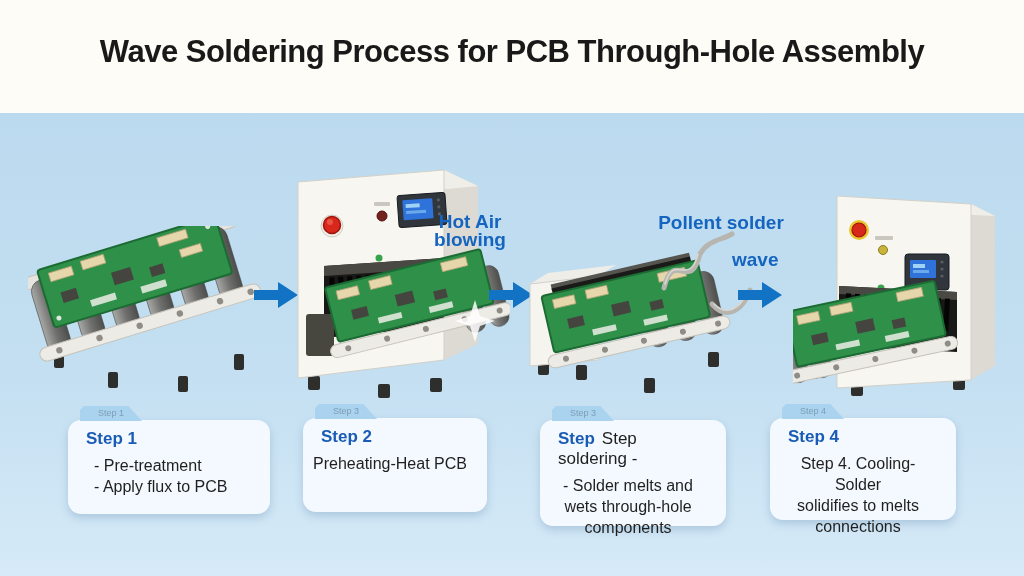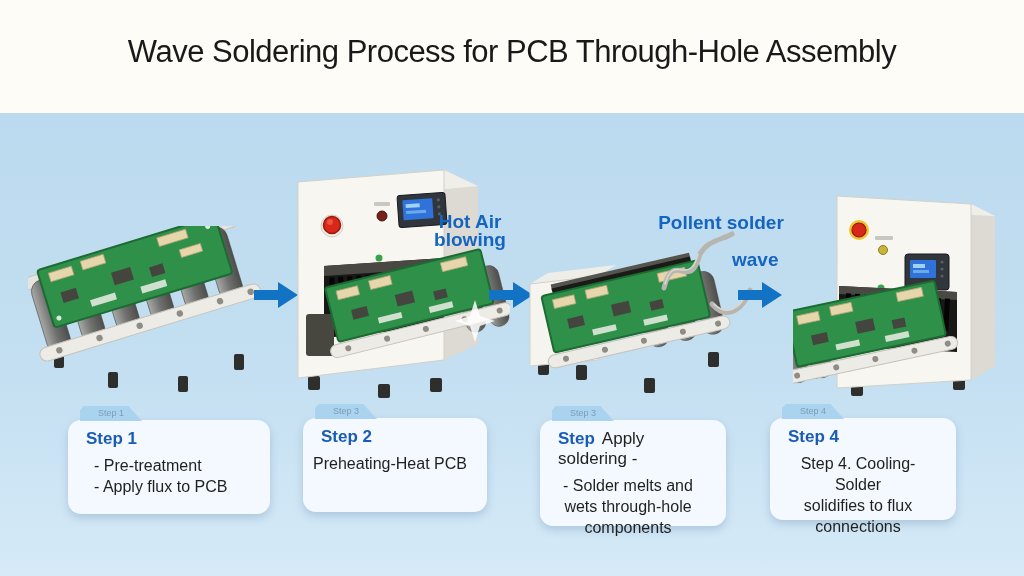--- a/index.html
+++ b/index.html
@@ -3,21 +3,21 @@
 <meta charset="utf-8">
 <style>
   * { margin:0; padding:0; box-sizing:border-box; }
   html,body { width:1024px; height:576px; overflow:hidden; }
   body { font-family:"Liberation Sans", sans-serif; position:relative; background:#fcfbf5; }
   .stage { position:absolute; inset:0; width:1024px; height:576px; }
 
   
   .header { position:absolute; left:0; top:0; width:1024px; height:113px; background:#fdfcf6; }
   .page-title { position:absolute; left:0; top:34px; width:1024px; text-align:center;
-    font-size:31px; font-weight:400; color:#191919; letter-spacing:-0.5px; }
+    font-size:31px; font-weight:700; color:#191919; letter-spacing:-0.5px; }
 
   
   .main { position:absolute; left:0; top:113px; width:1024px; height:463px;
     background:linear-gradient(180deg,#bcdaef 0%, #c3dff1 55%, #d6eaf8 100%); }
 
   .abs { position:absolute; }
 
   
   .annotation { position:absolute; color:#1565c0; font-weight:700; font-size:19px; line-height:18px; text-align:center; }
 
@@ -369,35 +369,35 @@
         <span class="card-title">Step 2</span><span class="card-inline"></span>
       </div>
       <div class="card-lines lines-center">
         <div>Preheating-Heat PCB</div>
       </div>
     </div>
 
     <div class="card" style="left:540px; top:307px; width:186px; height:106px;">
       <div class="card-tab">Step 3</div>
       <div class="card-title-row">
-        <span class="card-title">Step</span><span class="card-inline">Apply soldering -</span>
+        <span class="card-title">Step</span><span class="card-inline">Step soldering -</span>
       </div>
       <div class="card-lines lines-center">
         <div>- Solder melts and</div>
         <div>wets through-hole</div>
         <div>components</div>
       </div>
     </div>
 
     <div class="card" style="left:770px; top:305px; width:186px; height:102px;">
       <div class="card-tab">Step 4</div>
       <div class="card-title-row">
         <span class="card-title">Step 4</span><span class="card-inline"></span>
       </div>
       <div class="card-lines lines-center">
         <div>Step 4. Cooling-Solder</div>
-        <div>solidifies to flux</div>
+        <div>solidifies to melts</div>
         <div>connections</div>
       </div>
     </div>
 
   </div>
 </div>
 
 </body></html>

